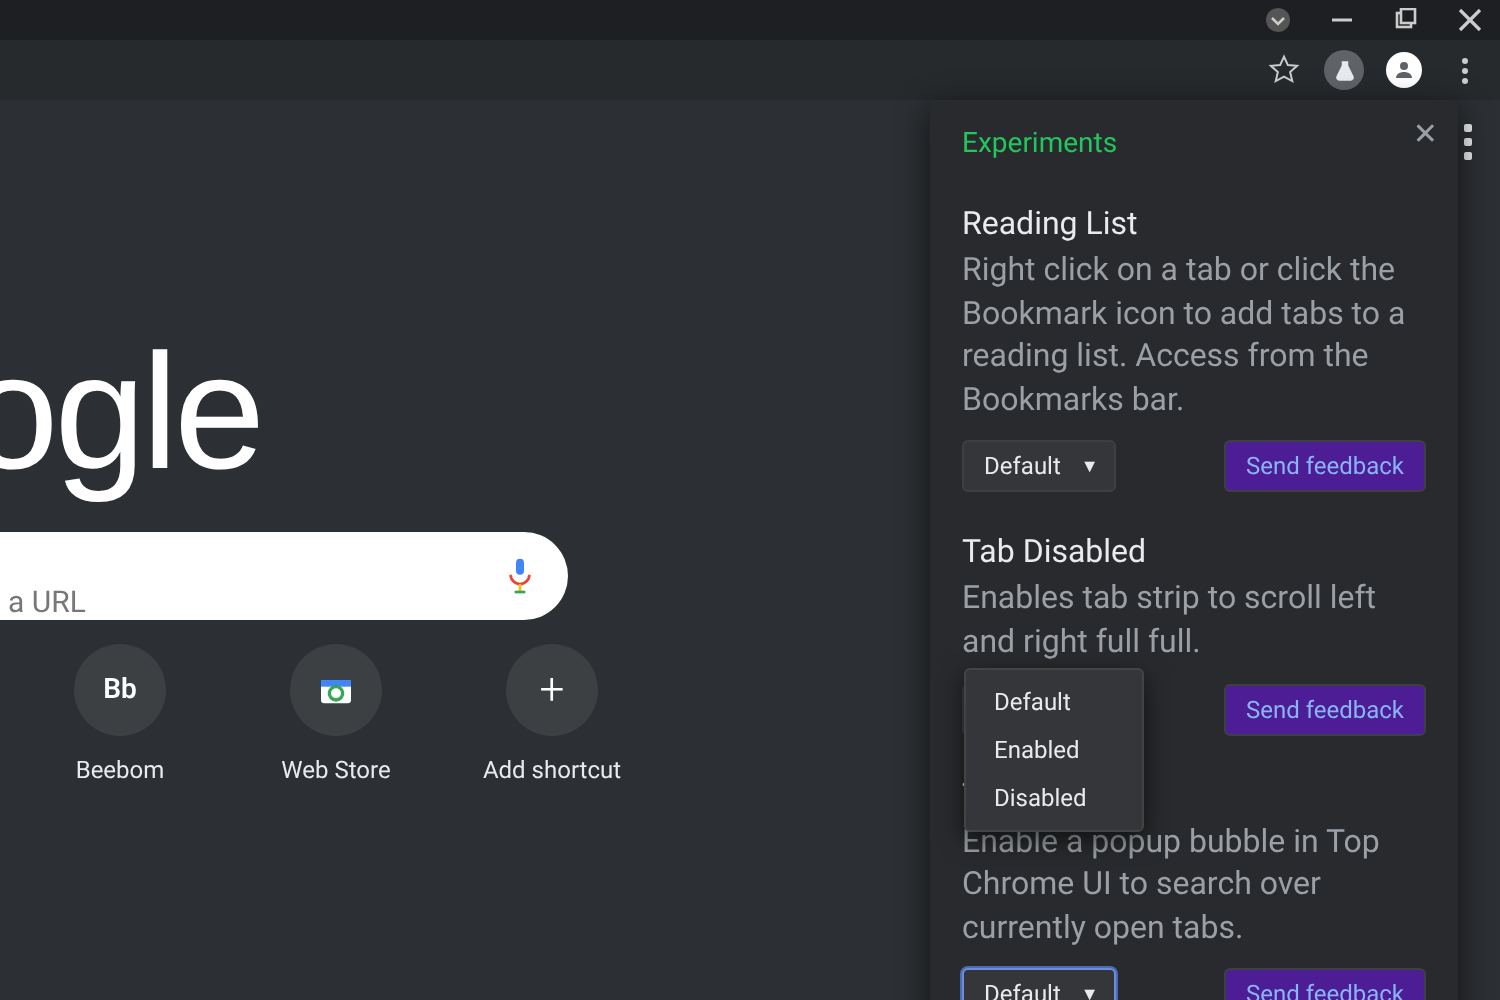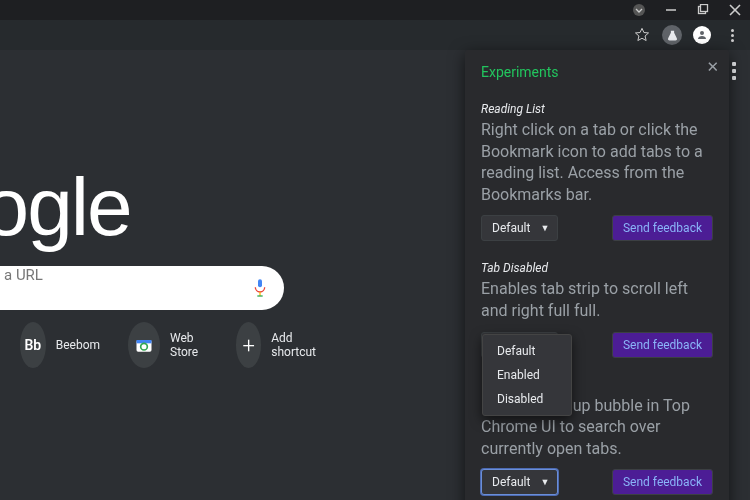--- a/index.html
+++ b/index.html
@@ -52,47 +52,47 @@
     letter-spacing: -2px;
   }
   .searchbox {
     position:absolute;
     top: 266px; left: 0;
     width: 284px; height: 44px;
     background:#fff;
     border-radius: 0 22px 22px 0;
     color:#777;
     font-size: 15px;
-    display:flex; align-items:flex-start;
+    display:flex; align-items:flex-end;
     padding-left: 4px;
   }
   .mic { position:absolute; right:16px; top:12px; }
 
   .shortcuts {
     position:absolute;
     top: 322px; left: 20px;
     display:flex; gap: 28px;
   }
-  .shortcut { width:80px; display:flex; flex-direction:row; align-items:center; gap:10px; }
+  .shortcut { width:80px; display:flex; flex-direction:column; align-items:center; gap:10px; }
   .shortcut .circ { width:46px; height:46px; border-radius:50%; background:#3c4043; display:flex; align-items:center; justify-content:center; font-size:13px; font-weight:600; }
   .shortcut .lbl { font-size:12px; color:#e8eaed; }
 
   .panel {
     position:absolute;
     top: 50px; left: 465px;
     width: 264px;
     background:#292a2d;
     border-radius: 2px;
     box-shadow: 0 4px 16px rgba(0,0,0,0.6);
     padding: 14px 16px 22px 16px;
   }
   .panel-title { font-size:14px; color:#22c55e; margin-bottom: 22px; }
   .panel-close { position:absolute; top:8px; right:10px; color:#9aa0a6; font-size:15px; }
   .exp { margin-bottom: 20px; }
-  .exp-title { font-size:12px; color:#e8eaed; margin-bottom:3px;font-style:italic; }
+  .exp-title { font-size:16px; color:#e8eaed; margin-bottom:3px; }
   .exp-desc { font-size:16px; color:#9aa0a6; line-height:1.35; margin-bottom:10px; }
   .exp-row { display:flex; justify-content:space-between; align-items:center; }
   .select-btn {
     display:flex; align-items:center; gap:10px;
     background:#35363a; border:1px solid #3c4043;
     color:#e8eaed; font-size:12px;
     padding: 5px 8px 5px 10px; border-radius:3px;
     cursor:pointer;
   }
   .select-btn.active { border-color:#6a8ed8; box-shadow:0 0 0 1px #4d6bb3; }

